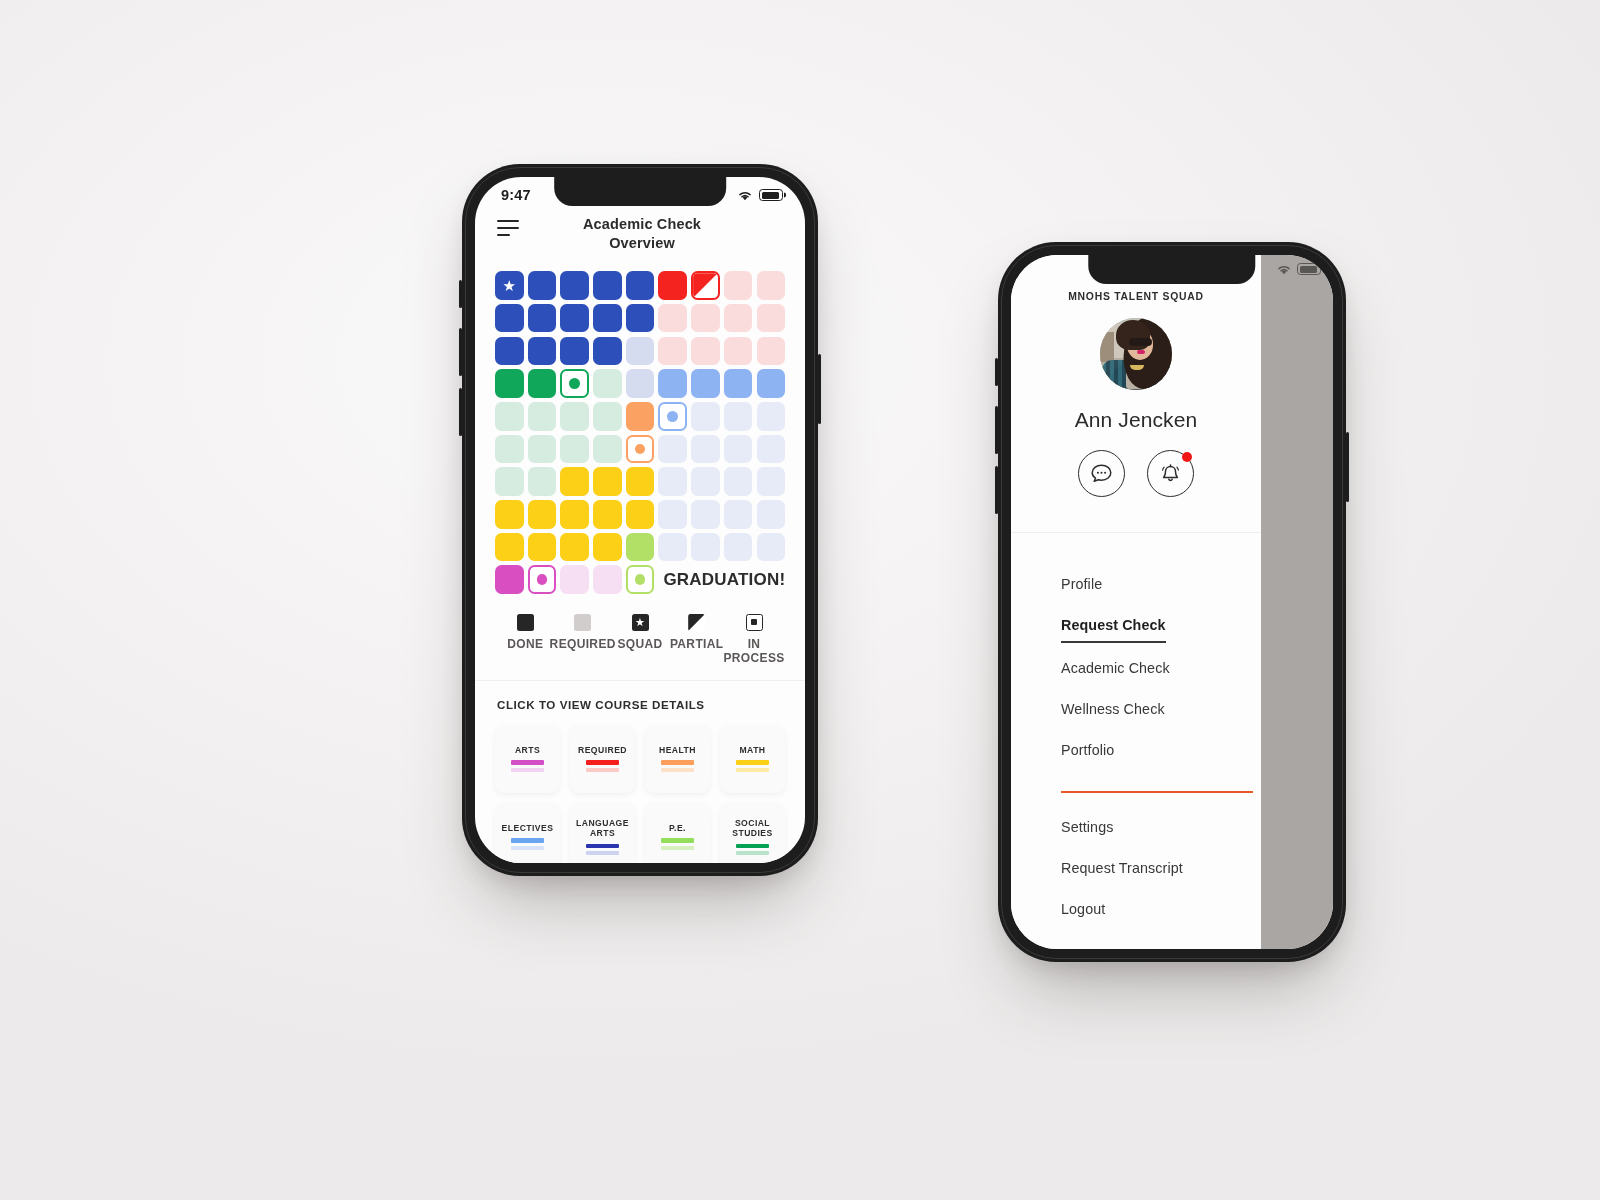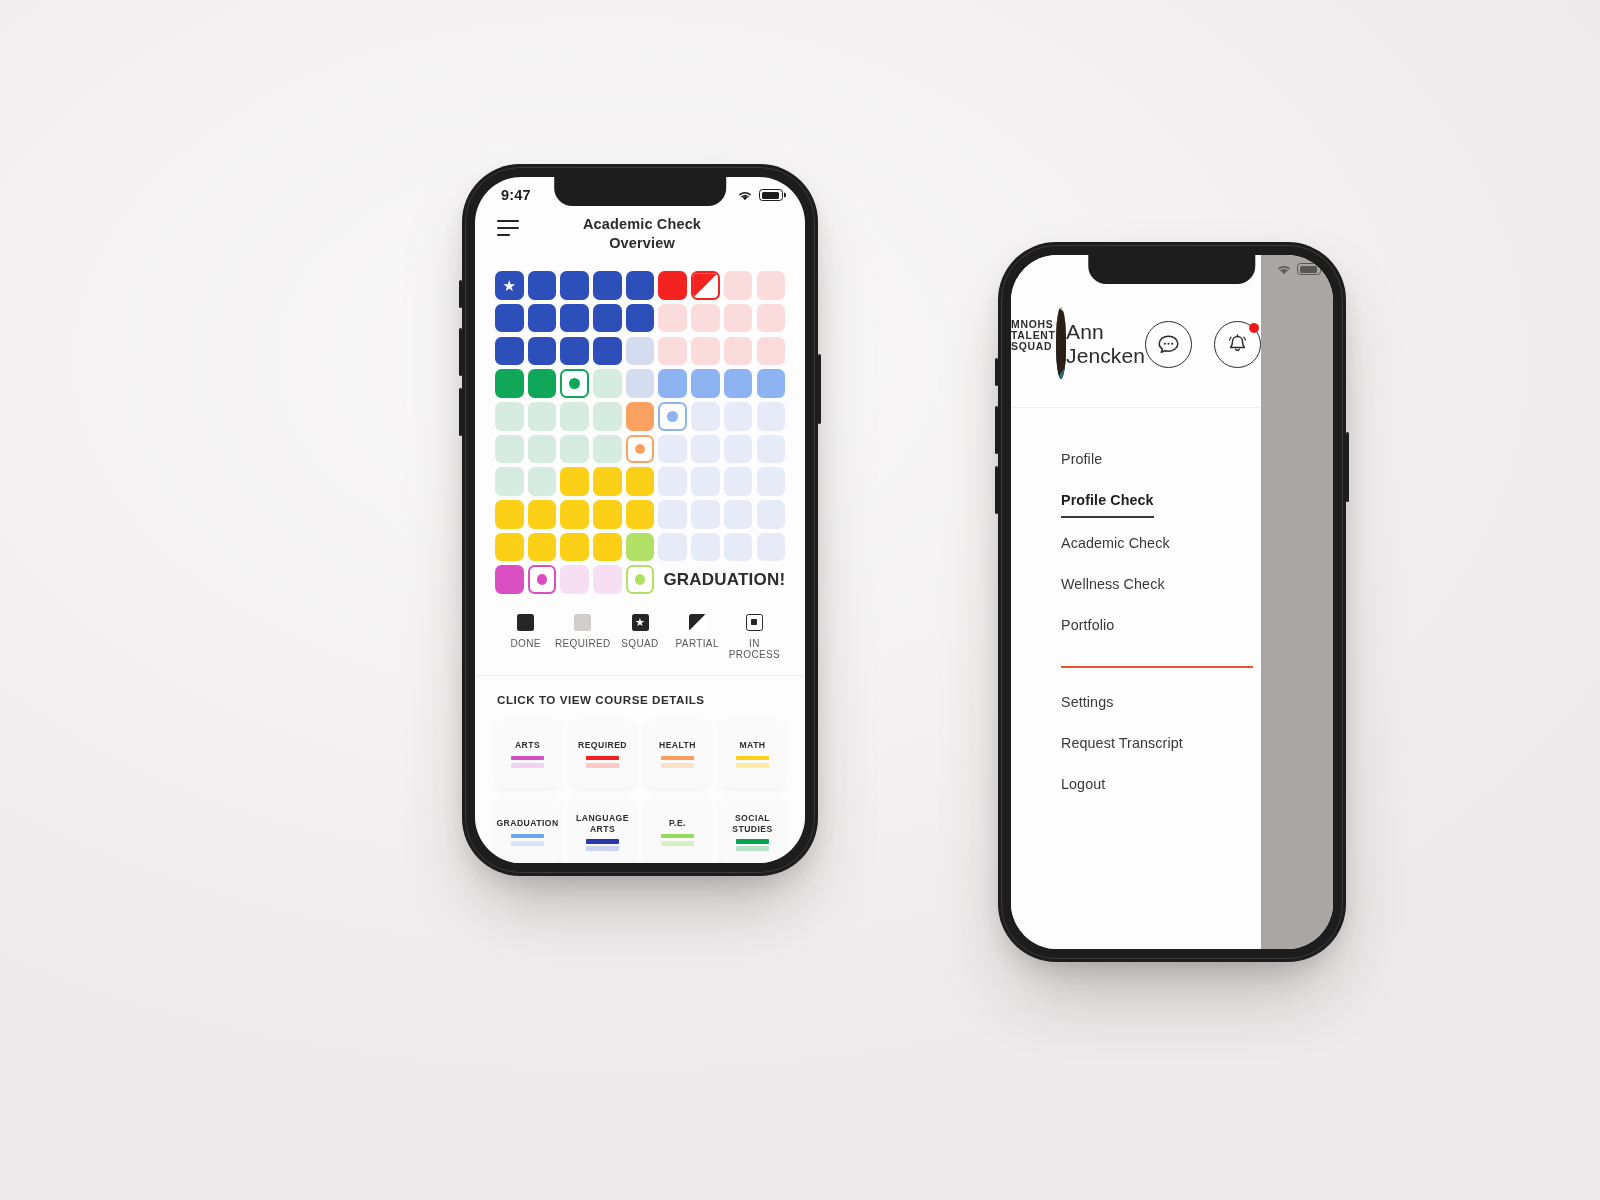--- a/index.html
+++ b/index.html
@@ -247,22 +247,22 @@
   .legend-sw.partial::before {
     content:""; position:absolute; inset:0;
     background:#262626;
     clip-path: polygon(0 0, 100% 0, 0 100%);
   }
   .legend-sw.inprocess{ background: #ffffff; border: 1.8px solid #262626; }
   .legend-sw.inprocess span {
     width: 6px; height: 6px; background:#262626; border-radius:1px; display:block;
   }
   .legend-label {
-    font-size: 10px;
-    font-weight: normal;
+    font-size: 12px;
+    font-weight: bold;
     color: #5b5757;
     letter-spacing: .35px;
     text-align: center;
     line-height: 1.15;
     white-space: pre-line;
   }
 
   
   .courses-head {
     font-size: 11.6px;
@@ -333,22 +333,23 @@
     top: 8px; right: 12px;
     display: flex; align-items: center; gap: 5px;
     z-index: 7;
     opacity: .75;
   }
   .r-status .batt { border-color:#3f3c3a; }
   .r-status .batt i { background:#3f3c3a; }
   .r-status .batt::after{ background:#3f3c3a; }
 
   .drawer-top {
-    padding: 36px 0 28px 0;
-    display: flex;
+    padding: 36px 0 35px 0;
+    display: flex;
+    flex-direction: column;
     align-items: center;
     border-bottom: 1px solid #efeded;
   }
   .squad-name {
     font-size: 10.4px;
     font-weight: bold;
     color: #2d2d2d;
     letter-spacing: .75px;
   }
   .avatar {
@@ -818,21 +819,21 @@
           </div>
         </div>
         <div class="card">
           <div class="card-label">MATH</div>
           <div class="card-bars">
             <i style="background: rgb(251, 208, 22);"></i>
             <i style="background: rgb(253, 234, 164);"></i>
           </div>
         </div>
         <div class="card">
-          <div class="card-label">GRADUATION</div>
+          <div class="card-label">ELECTIVES</div>
           <div class="card-bars">
             <i style="background: rgb(106, 165, 242);"></i>
             <i style="background: rgb(215, 228, 250);"></i>
           </div>
         </div>
         <div class="card">
           <div class="card-label">LANGUAGE
 ARTS</div>
           <div class="card-bars">
             <i style="background: rgb(44, 53, 176);"></i>
@@ -923,21 +924,21 @@
               <path d="M2.6 7.2c.25-1.2.8-2.2 1.5-3" stroke="#2d2d2d" stroke-width="1.2" fill="none" stroke-linecap="round"></path>
               <path d="M18.4 7.2c-.25-1.2-.8-2.2-1.5-3" stroke="#2d2d2d" stroke-width="1.2" fill="none" stroke-linecap="round"></path>
             </svg>
             <span class="badge-dot"></span>
           </div>
         </div>
       </div>
 
       <div class="menu" id="menu">
           <div><div class="menu-item">Profile</div></div>
-          <div><div class="menu-item active">Profile Check</div></div>
+          <div><div class="menu-item active">Request Check</div></div>
           <div><div class="menu-item">Academic Check</div></div>
           <div><div class="menu-item">Wellness Check</div></div>
           <div><div class="menu-item">Portfolio</div></div>
           <div class="menu-sep"></div>
           <div><div class="menu-item">Settings</div></div>
           <div><div class="menu-item">Request Transcript</div></div>
           <div><div class="menu-item">Logout</div></div>
         </div>
     </div>
   </div>

